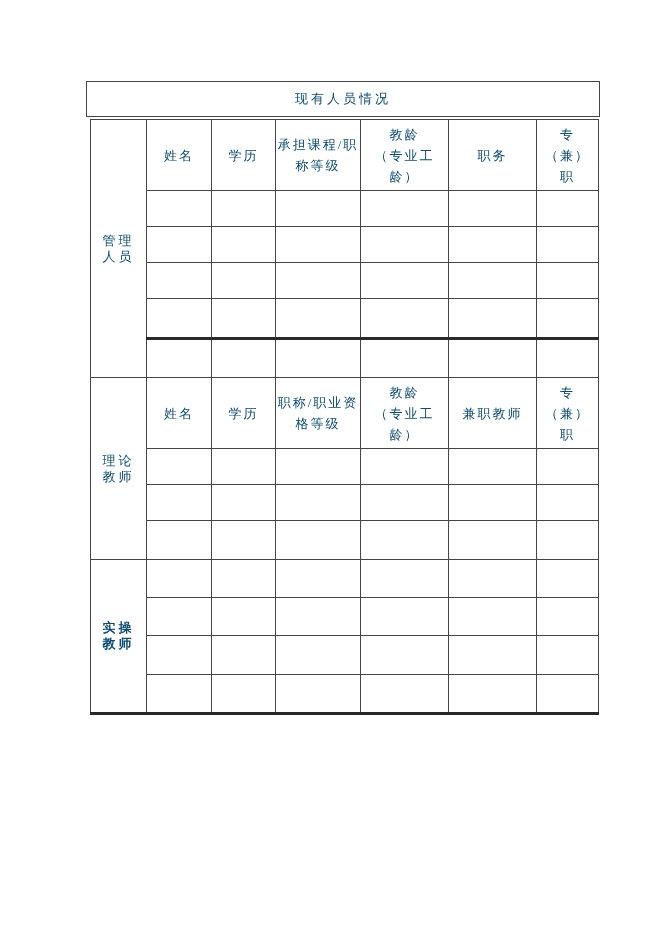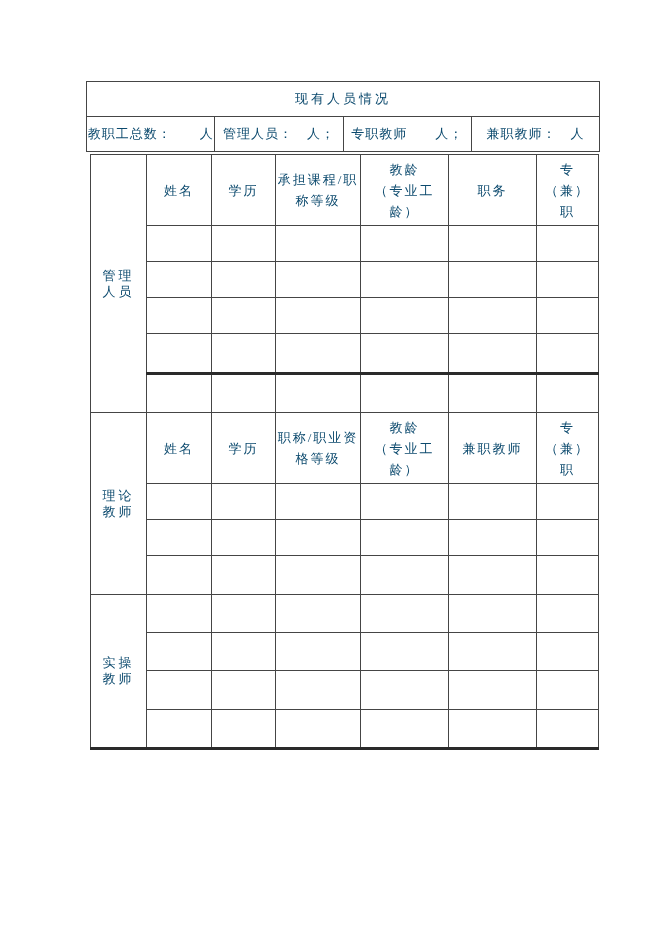--- a/index.html
+++ b/index.html
@@ -25,42 +25,36 @@
   .main-table {
     width: 508px;
     margin-left: 4px;
     margin-top: 2px;
     border: 1px solid #454545;
     border-bottom: 3px solid #2a2a2a;
   }
   .main-table td { border: 1px solid #454545; }
   tr.h70 > td { height: 70px; }
   tr.r35 > td { height: 35px; }
-  tr.r37 > td { height: 37px; }
+  tr.r37 > td { height: 37px; font-weight: bold; }
   tr.r38 > td { height: 38px; }
   td.thick { border-bottom: 3px solid #2a2a2a; }
   .hdr { white-space: pre-line; line-height: 21px; letter-spacing: 2px; }
   .label-cell { white-space: pre-line; line-height: 16px; letter-spacing: 3px; }
 </style>
 </head>
 <body>
 
 <div class="page">
   <div class="doc">
 
     <table class="top-table">
       <tbody>
         <tr>
           <td colspan="4" class="title-cell">现有人员情况</td>
-        </tr>
-        <tr class="totals-row">
-          <td style="width:125px">教职工总数：　　人</td>
-          <td style="width:149px">管理人员：　人；</td>
-          <td style="width:121px">专职教师　　人；</td>
-          <td style="width:119px">兼职教师：　人</td>
         </tr>
       </tbody>
     </table>
 
     <table class="main-table">
       <colgroup>
         <col style="width:56px">
           <col style="width:65px">
           <col style="width:64px">
           <col style="width:85px">

